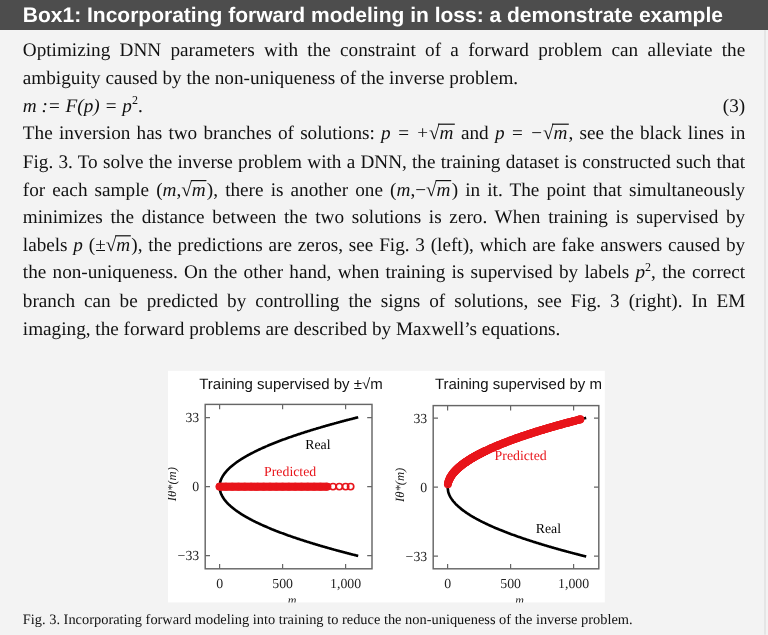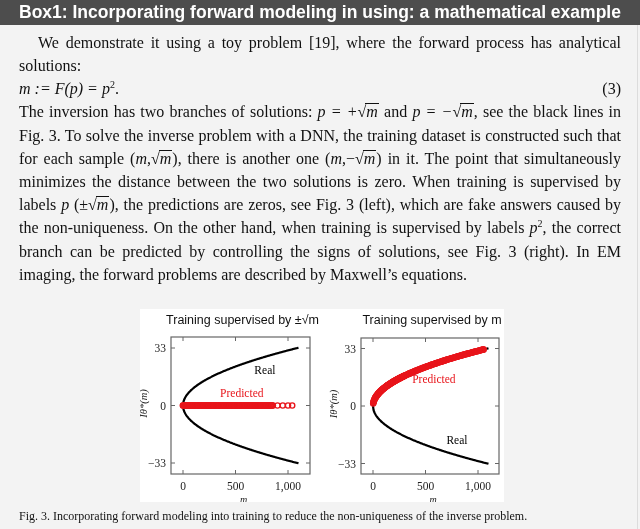--- a/index.html
+++ b/index.html
@@ -37,25 +37,25 @@
   }
   .chart-svg { position:absolute; left:0; top:0; }
   .caption {
     position: absolute; left: 19px; top: 508px; width: 610px;
     font-size: 12px; line-height: 16px; white-space: nowrap;
   }
 </style>
 </head>
 <body>
 
-<div class="box-header">Box1: Incorporating forward modeling in using: a mathematical example</div>
+<div class="box-header">Box1: Incorporating forward modeling in loss: a demonstrate example</div>
 <div class="right-rule"></div>
 
 <div class="text-body">
-  <p class="indent">We demonstrate it using a toy problem [19], where the forward process has analytical solutions:</p>
+  <p>Optimizing DNN parameters with the constraint of a forward problem can alleviate the ambiguity caused by the non-uniqueness of the inverse problem.</p>
   <div class="eq-row">
     <span class="eq"><span class="m">m := F(p) = p</span><sup>2</sup><span>.</span></span>
     <span class="eq-num">(3)</span>
   </div>
   <p><span>The inversion has two branches of solutions: </span><span class="m">p = +</span><span class="sqrt-sign">√</span><span class="sqrt m">m</span><span> and </span><span class="m">p = −</span><span class="sqrt-sign">√</span><span class="sqrt m">m</span><span>, see the black lines in Fig. 3. To solve the inverse problem with a DNN, the training dataset is constructed such that for each sample </span>(<span class="m">m</span>,<span class="sqrt-sign">√</span><span class="sqrt m">m</span>),<span> there is another one </span>(<span class="m">m</span>,−<span class="sqrt-sign">√</span><span class="sqrt m">m</span>)<span> in it. The point that simultaneously minimizes the distance between the two solutions is zero. When training is supervised by labels </span><span class="m">p</span> <span>(±</span><span class="sqrt-sign">√</span><span class="sqrt m">m</span>)<span>, the predictions are zeros, see Fig. 3 (left), which are fake answers caused by the non-uniqueness. On the other hand, when training is supervised by labels </span><span class="m">p</span><sup>2</sup><span>, the correct branch can be predicted by controlling the signs of solutions, see Fig. 3 (right). In EM imaging, the forward problems are described by Maxwell’s equations.</span></p>
 </div>
 
 <div class="figure">
   <svg class="chart-svg" id="fig-svg" width="364" height="193" viewBox="0 0 364 193">
       <g>

